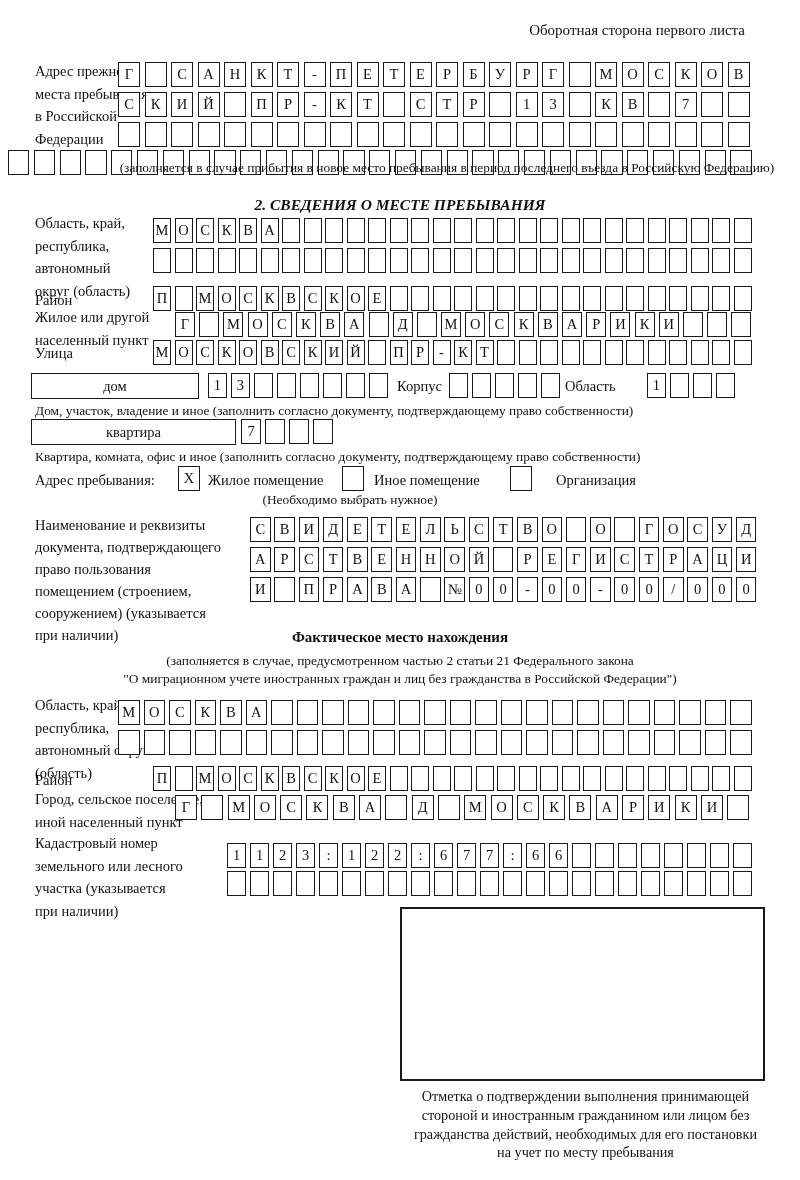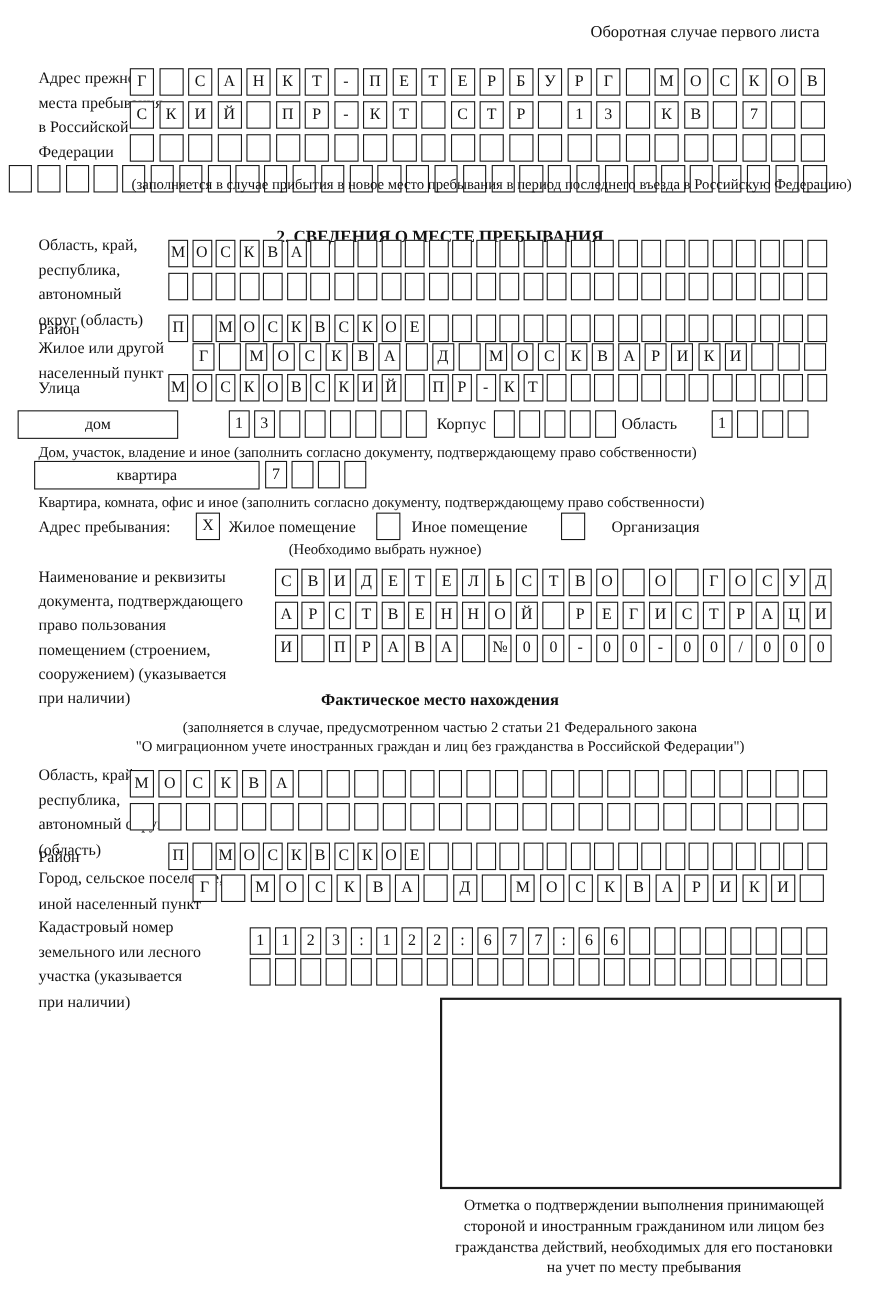--- a/index.html
+++ b/index.html
@@ -29,21 +29,21 @@
     position:absolute;width:22px;height:25px;box-sizing:border-box;
     border:1.5px solid #1a1a1a;text-align:center;font-size:14.5px;line-height:22px;background:#fff;
   }
   .bigbox{
     position:absolute;box-sizing:border-box;border:2px solid #1a1a1a;background:#fff;
   }
 </style>
 </head>
 <body>
 
-<div class="abs" style="top:22px;right:55px;font-size:15px;">Оборотная случае первого листа</div>
+<div class="abs" style="top:22px;right:55px;font-size:15px;">Оборотная сторона первого листа</div>
 
 <div class="lbl" style="left:35px;top:60px;">Адрес прежнего
 места пребывания
 в Российской
 Федерации</div>
 <div class="cellrow" style="left: 118px; top: 62px; gap: 4.5px;">
     <span class="cell" style="width: 22px;">Г</span>
     <span class="cell" style="width: 22px;"></span>
     <span class="cell" style="width: 22px;">С</span>
     <span class="cell" style="width: 22px;">А</span>
@@ -146,21 +146,21 @@
     <span class="cell" style="width: 21.3px;"></span>
     <span class="cell" style="width: 21.3px;"></span>
     <span class="cell" style="width: 21.3px;"></span>
     <span class="cell" style="width: 21.3px;"></span>
     <span class="cell" style="width: 21.3px;"></span>
     <span class="cell" style="width: 21.3px;"></span>
     <span class="cell" style="width: 21.3px;"></span>
   </div>
 <div class="note center" style="top:160px;margin-left:47px;">(заполняется в случае прибытия в новое место пребывания в период последнего въезда в Российскую Федерацию)</div>
 
-<div class="sect-title center" style="top:207px;">2. СВЕДЕНИЯ О МЕСТЕ ПРЕБЫВАНИЯ</div>
+<div class="sect-title center" style="top:196px;font-style:italic;">2. СВЕДЕНИЯ О МЕСТЕ ПРЕБЫВАНИЯ</div>
 
 <div class="lbl" style="left:35px;top:212px;">Область, край,
 республика,
 автономный
 округ (область)</div>
 <div class="cellrow" style="left: 153px; top: 218px; gap: 3.5px;">
     <span class="cell" style="width: 18px;">М</span>
     <span class="cell" style="width: 18px;">О</span>
     <span class="cell" style="width: 18px;">С</span>
     <span class="cell" style="width: 18px;">К</span>
@@ -306,21 +306,21 @@
     <span class="cell" style="width: 18px;"></span>
     <span class="cell" style="width: 18px;"></span>
     <span class="cell" style="width: 18px;"></span>
     <span class="cell" style="width: 18px;"></span>
     <span class="cell" style="width: 18px;"></span>
     <span class="cell" style="width: 18px;"></span>
     <span class="cell" style="width: 18px;"></span>
     <span class="cell" style="width: 18px;"></span>
   </div>
 
-<div class="widebox" style="left:16px;top:373px;width:146px;height:26px;">дом</div>
+<div class="widebox" style="left:31px;top:373px;width:168px;height:26px;">дом</div>
 <div class="cellrow" style="left: 208px; top: 373px; gap: 4.5px;">
     <span class="cell" style="width: 18.5px;">1</span>
     <span class="cell" style="width: 18.5px;">3</span>
     <span class="cell" style="width: 18.5px;"></span>
     <span class="cell" style="width: 18.5px;"></span>
     <span class="cell" style="width: 18.5px;"></span>
     <span class="cell" style="width: 18.5px;"></span>
     <span class="cell" style="width: 18.5px;"></span>
     <span class="cell" style="width: 18.5px;"></span>
   </div>

